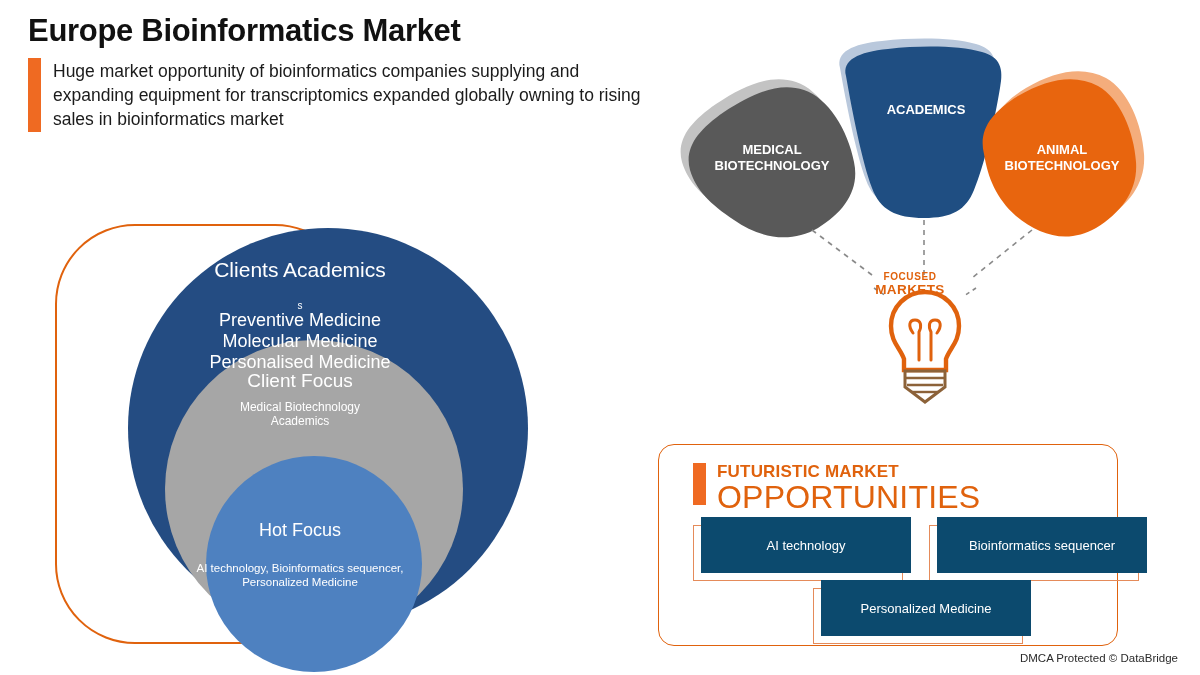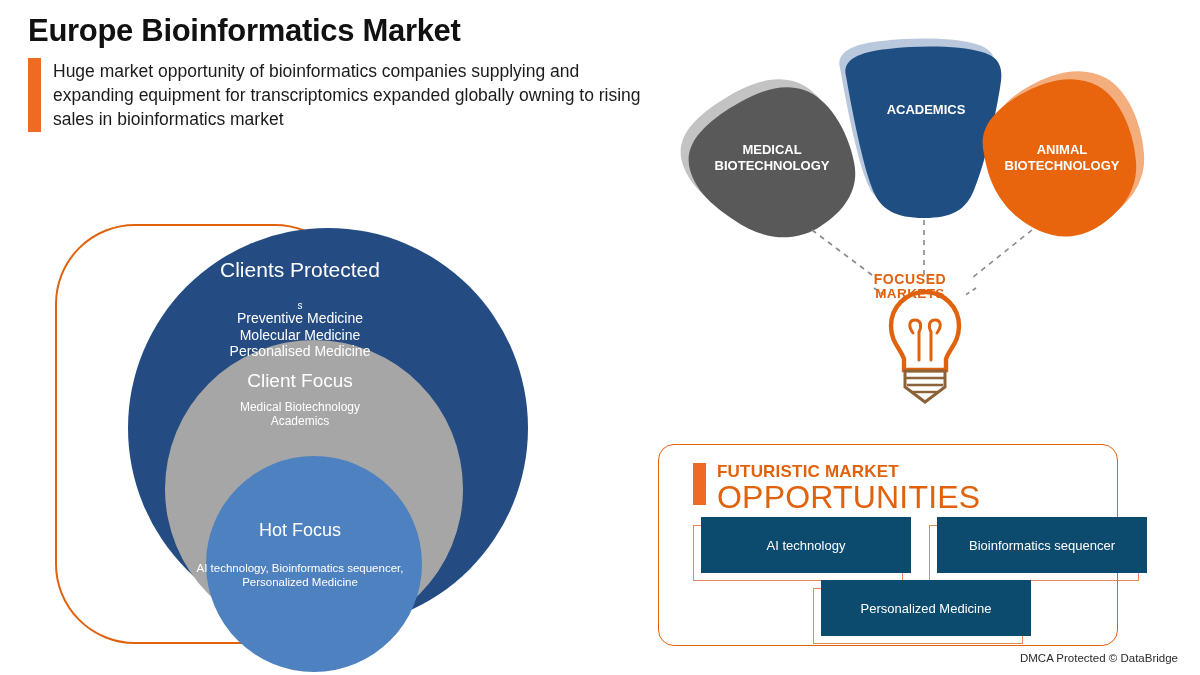--- a/index.html
+++ b/index.html
@@ -32,38 +32,38 @@
     border:2px solid #E0620D;border-radius:80px;box-sizing:border-box;
   }
   .circ{position:absolute;border-radius:50%;}
   #circle-outer{left:128px;top:28px;width:400px;height:400px;background:#244C82;}
   #circle-mid{left:165px;top:140px;width:298px;height:298px;background:#A6A6A6;}
   #circle-inner{left:206px;top:256px;width:216px;height:216px;background:#4E81C0;}
 
   .ring-text{position:absolute;width:100%;text-align:center;color:#ffffff;}
   #outer-label{top:58px;font-size:21px;}
   #outer-stray{top:100px;font-size:10px;}
-  #outer-list{top:110px;font-size:14px;line-height:1.18;}
+  #outer-list{top:110px;font-size:18px;line-height:1.18;}
   #mid-label{top:170px;font-size:19px;}
   #mid-list{top:200px;font-size:12px;line-height:1.2;}
   #inner-label{top:320px;font-size:18px;}
   #inner-list{top:362px;font-size:11.5px;line-height:1.2;}
   .ring-text div{white-space:nowrap;}
 
   
   #blobs{position:absolute;left:660px;top:30px;width:520px;height:380px;}
   .blob-label{
     position:absolute;color:#ffffff;font-weight:bold;font-size:13px;
     text-align:center;line-height:1.22;width:100%;
   }
   #bulb-text{
     position:absolute;left:855px;top:272px;width:110px;text-align:center;
     color:#E0620D;font-weight:bold;line-height:1.05;
   }
-  #bulb-text .l1{font-size:14px;letter-spacing:0.6px;}
+  #bulb-text .l1{font-size:10px;letter-spacing:0.6px;}
   #bulb-text .l2{font-size:13.5px;letter-spacing:0.4px;}
 
   
   #opps{
     position:absolute;left:658px;top:444px;width:460px;height:202px;
     border:1.6px solid #E0620D;border-radius:16px;box-sizing:border-box;
   }
   #opps-head{position:absolute;left:34px;top:18px;display:flex;gap:11px;align-items:flex-start;}
   #opps-bar{width:13px;height:42px;background:#EF6A22;flex:0 0 13px;}
   #opps-title-1{font-size:17px;font-weight:bold;color:#E0620D;letter-spacing:0.2px;line-height:1.05;}
@@ -95,21 +95,21 @@
     </div>
   </div>
 
   <div id="circles">
     <div id="orange-rrect"></div>
 
     <div class="circ" id="circle-outer"></div>
     <div class="circ" id="circle-mid"></div>
     <div class="circ" id="circle-inner"></div>
 
-    <div class="ring-text" id="outer-label">Clients Protected</div>
+    <div class="ring-text" id="outer-label">Clients Academics</div>
     <div class="ring-text" id="outer-stray">s</div>
     <div class="ring-text" id="outer-list">
       <div>Preventive Medicine</div>
       <div>Molecular Medicine</div>
       <div>Personalised Medicine</div>
     </div>
 
     <div class="ring-text" id="mid-label">Client Focus</div>
     <div class="ring-text" id="mid-list">
       <div>Medical Biotechnology</div>

